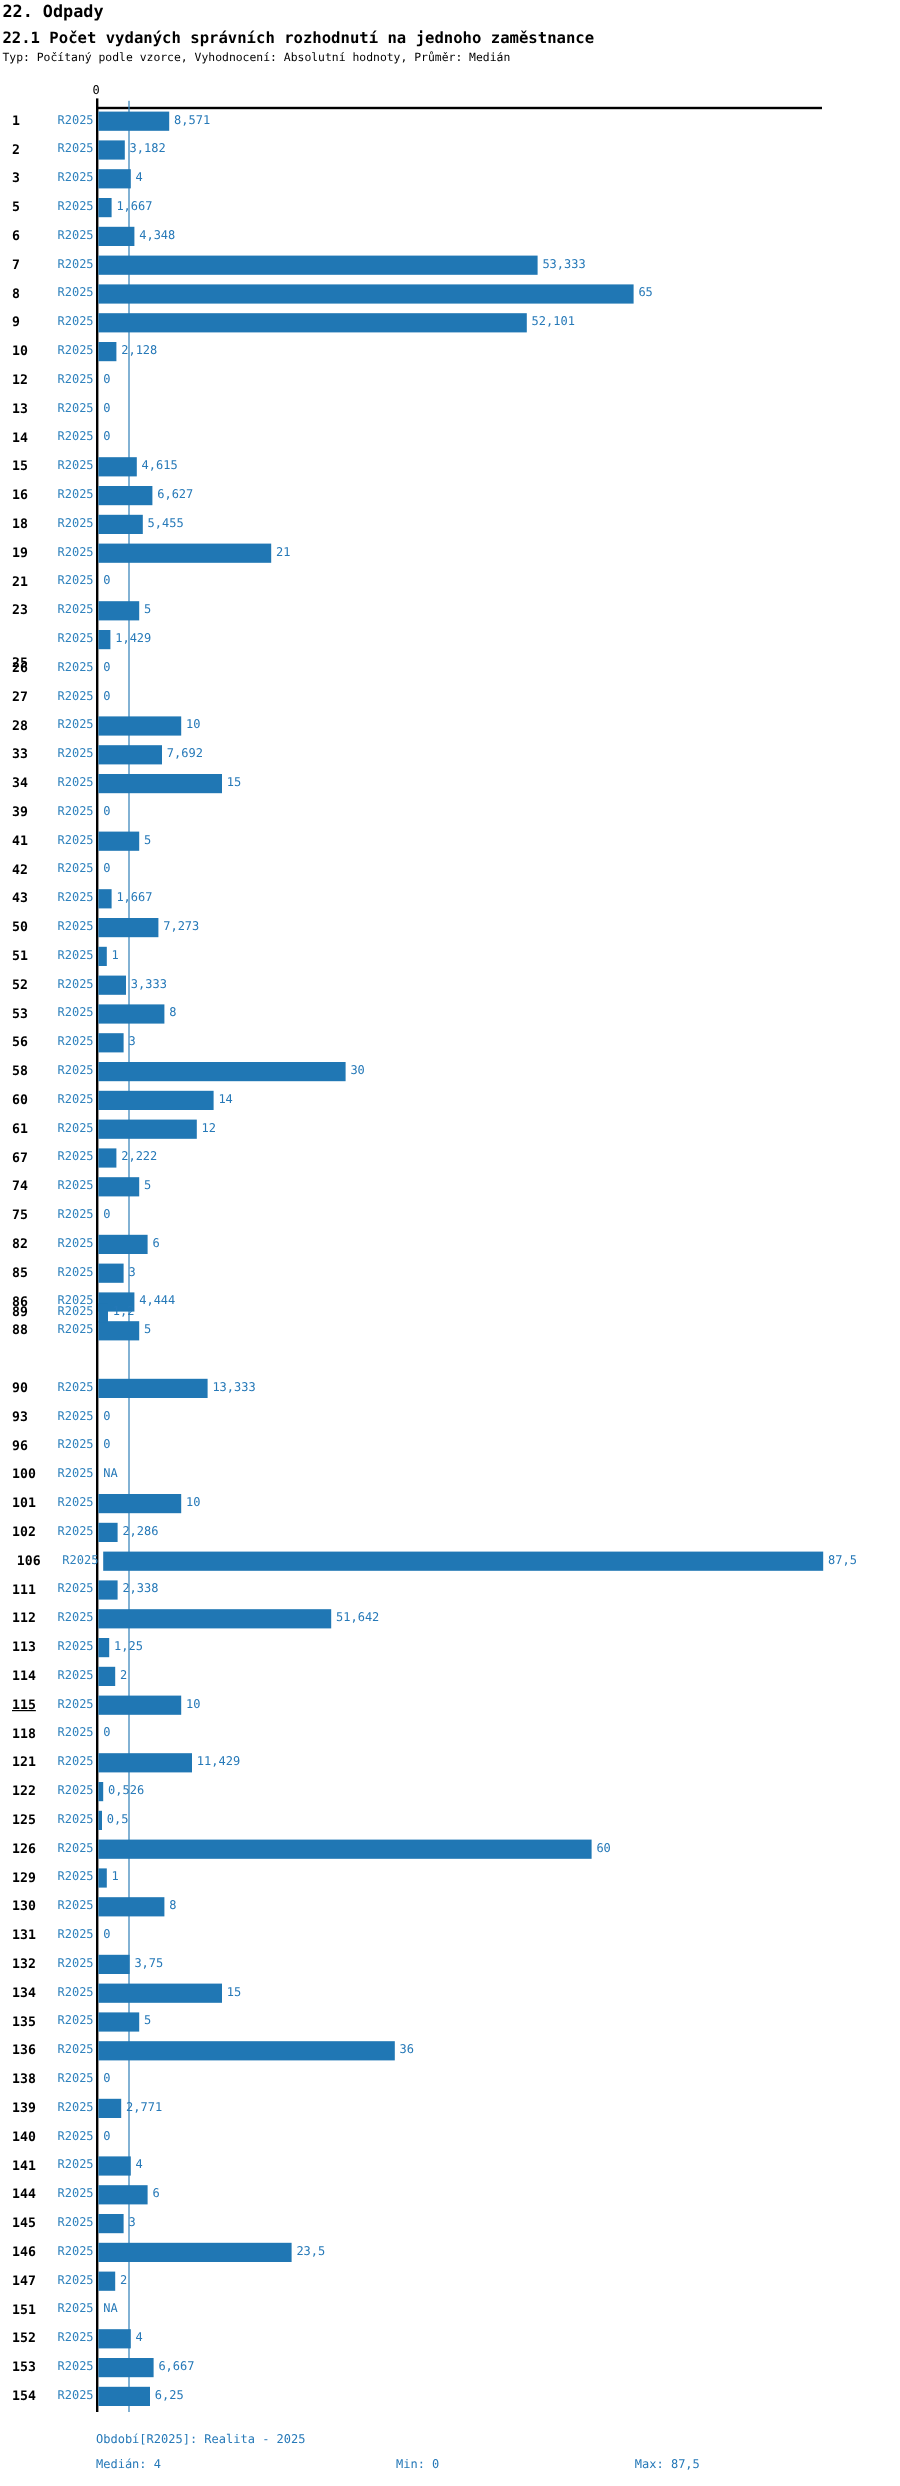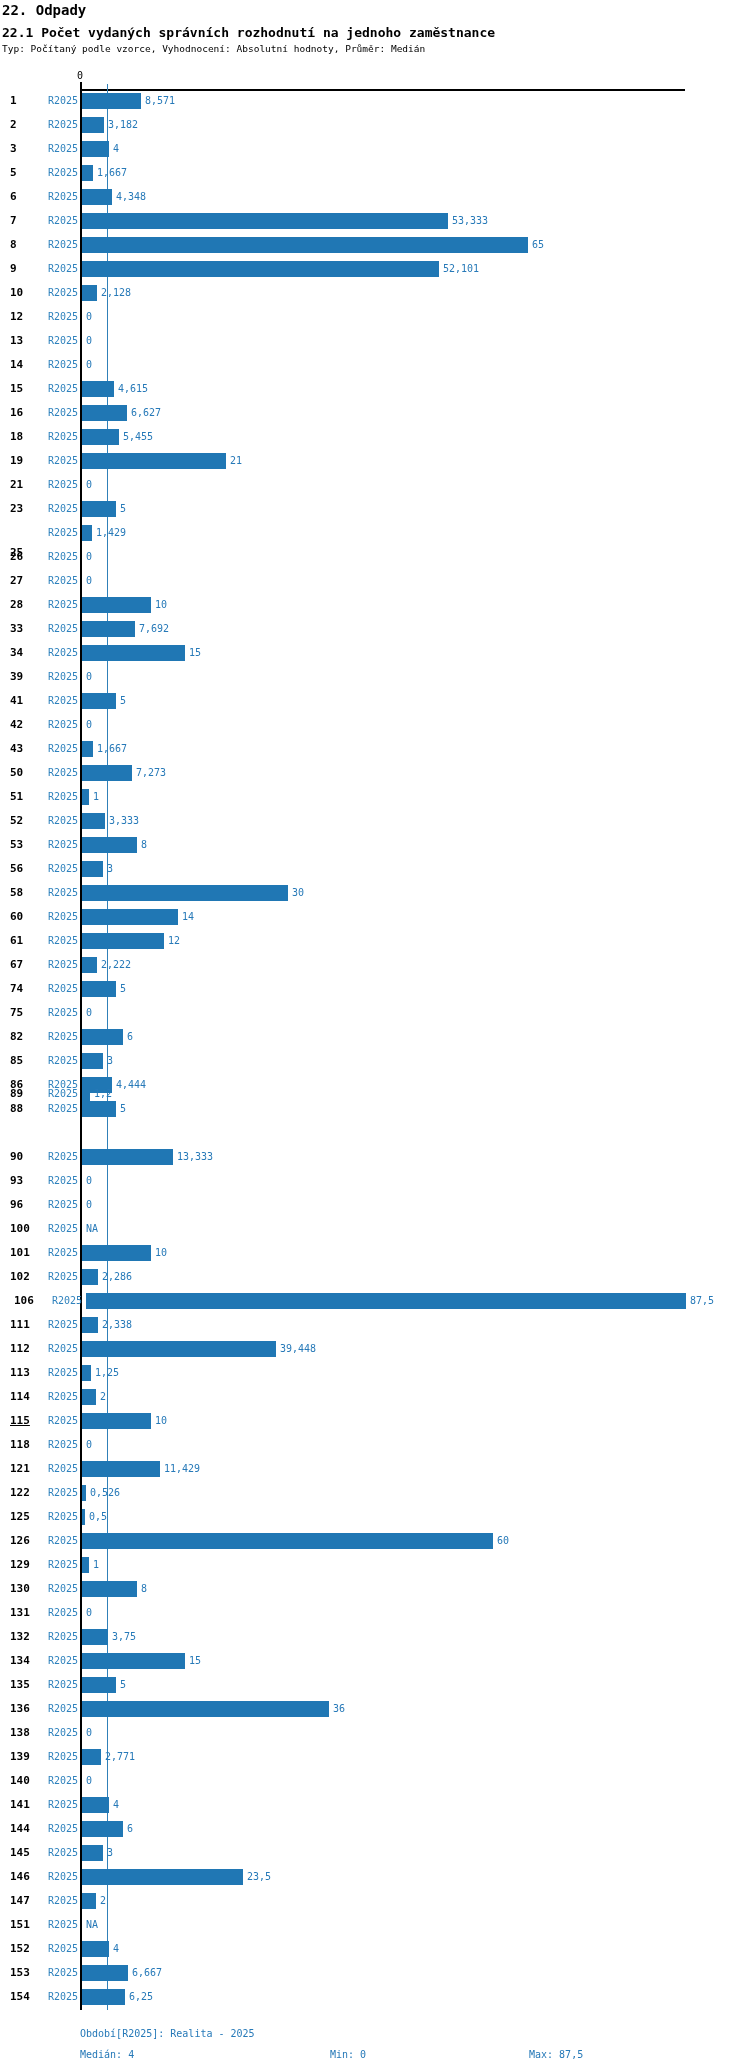--- a/index.html
+++ b/index.html
@@ -332,21 +332,21 @@
       <div class="abs" style="left: 0px; top: 1313px; width: 750px; height: 24px;">
         <div class="abs row-num" style="left: 10px; top: 5px;">111</div>
         <div class="abs series-lbl" style="left: 30px; top: 5px; width: 48px;">R2025</div>
         <div class="abs bar" style="left: 82px; top: 4px; width: 16px;"></div>
         <div class="abs val-lbl" style="left: 102px; top: 5px;">2,338</div>
       </div>
       <div class="abs" style="left: 0px; top: 1337px; width: 750px; height: 24px;">
         <div class="abs row-num" style="left: 10px; top: 5px;">112</div>
         <div class="abs series-lbl" style="left: 30px; top: 5px; width: 48px;">R2025</div>
         <div class="abs bar" style="left: 82px; top: 4px; width: 194px;"></div>
-        <div class="abs val-lbl" style="left: 280px; top: 5px;">39,448</div>
+        <div class="abs val-lbl" style="left: 280px; top: 5px;">51,642</div>
       </div>
       <div class="abs" style="left: 0px; top: 1361px; width: 750px; height: 24px;">
         <div class="abs row-num" style="left: 10px; top: 5px;">113</div>
         <div class="abs series-lbl" style="left: 30px; top: 5px; width: 48px;">R2025</div>
         <div class="abs bar" style="left: 82px; top: 4px; width: 9px;"></div>
         <div class="abs val-lbl" style="left: 95px; top: 5px;">1,25</div>
       </div>
       <div class="abs" style="left: 0px; top: 1385px; width: 750px; height: 24px;">
         <div class="abs row-num" style="left: 10px; top: 5px;">114</div>
         <div class="abs series-lbl" style="left: 30px; top: 5px; width: 48px;">R2025</div>

